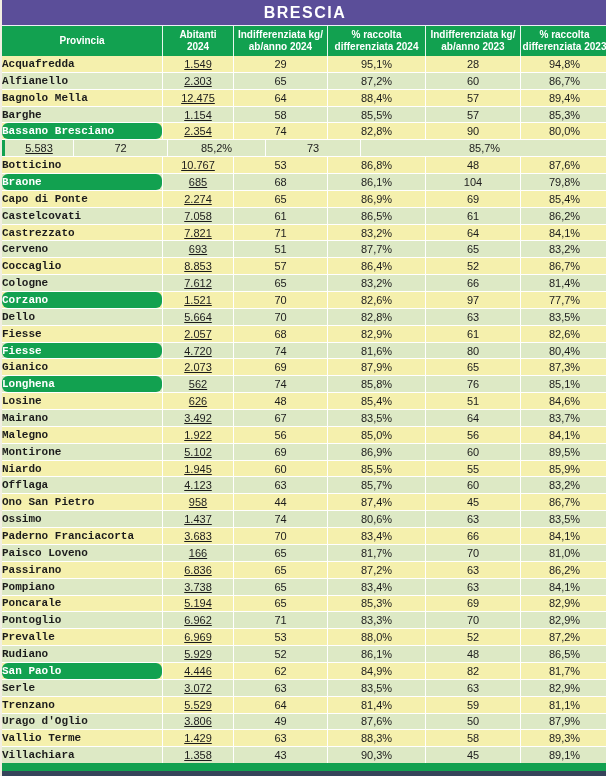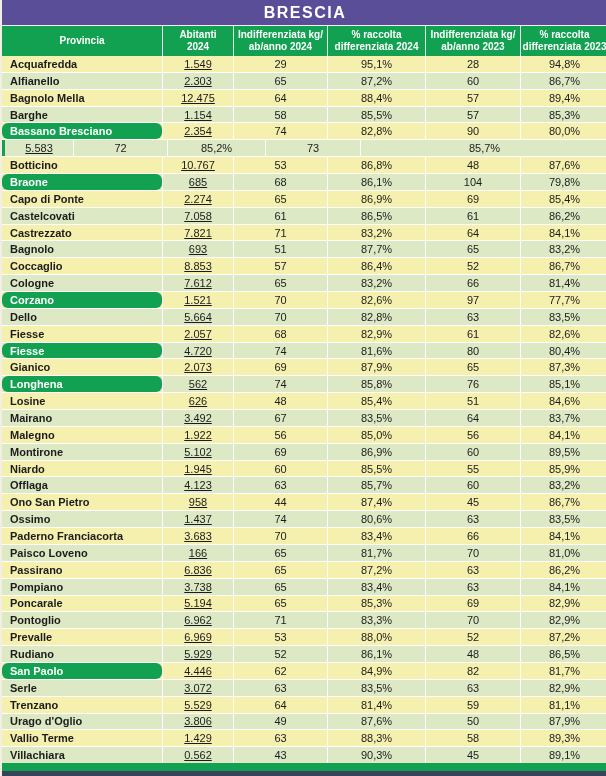--- a/index.html
+++ b/index.html
@@ -40,21 +40,21 @@
   .thead .cell + .cell { border-left:1px solid rgba(255,255,255,0.9); }
   .thead .c1 { border-left:2px solid var(--header-divider,#0b8a43); }
   .tbody { flex:1 1 auto; display:flex; flex-direction:column; }
   .row {
     flex:1 1 auto;
     display:flex;
     font-size:11px; color:var(--text-dark,#1c1c1c);
   }
   .row + .row { border-top:1px solid #ffffff; }
   .row .cell { display:flex; align-items:center; justify-content:center; }
-  .row .c0 { justify-content:flex-start; padding-left:8px; font-weight:bold; }
+  .row .c0 { justify-content:flex-start; font-weight:bold;font-family:Liberation Mono, monospace; }
   .row .cell + .cell { border-left:1px solid #ffffff; }
   .row .c1 { border-left:3px solid var(--header-bg,#12a150);text-decoration:underline; }
   .row.odd  { background:var(--row-yellow,#f5f0ad); }
   .row.even { background:var(--row-green,#dde9c5); }
   .row.hl .c0 { background:var(--highlight,#12a150); color:#ffffff;border-radius:6px; }
   .page { border-left:2px solid #f2efe2; border-right:1px solid #f2efe2; }
   .footer-green { flex:0 0 8px; background:var(--header-bg,#12a150); }
   .footer-dark  { flex:0 0 5px; background:var(--footer-dark,#36435a); }
 </style>
 </head>
@@ -306,21 +306,21 @@
         </div>
     <div class="cell c4">
           <span>64</span>
         </div>
     <div class="cell c5">
           <span>84,1%</span>
         </div>
   </div>
       <div class="row even">
     <div class="cell c0">
-          <span>Bagnolo</span>
+          <span>Cerveno</span>
         </div>
     <div class="cell c1">
           <span>693</span>
         </div>
     <div class="cell c2">
           <span>51</span>
         </div>
     <div class="cell c3">
           <span>87,7%</span>
         </div>
@@ -909,21 +909,21 @@
         </div>
     <div class="cell c5">
           <span>89,3%</span>
         </div>
   </div>
       <div class="row even">
     <div class="cell c0">
           <span>Villachiara</span>
         </div>
     <div class="cell c1">
-          <span>0.562</span>
+          <span>1.358</span>
         </div>
     <div class="cell c2">
           <span>43</span>
         </div>
     <div class="cell c3">
           <span>90,3%</span>
         </div>
     <div class="cell c4">
           <span>45</span>
         </div>

